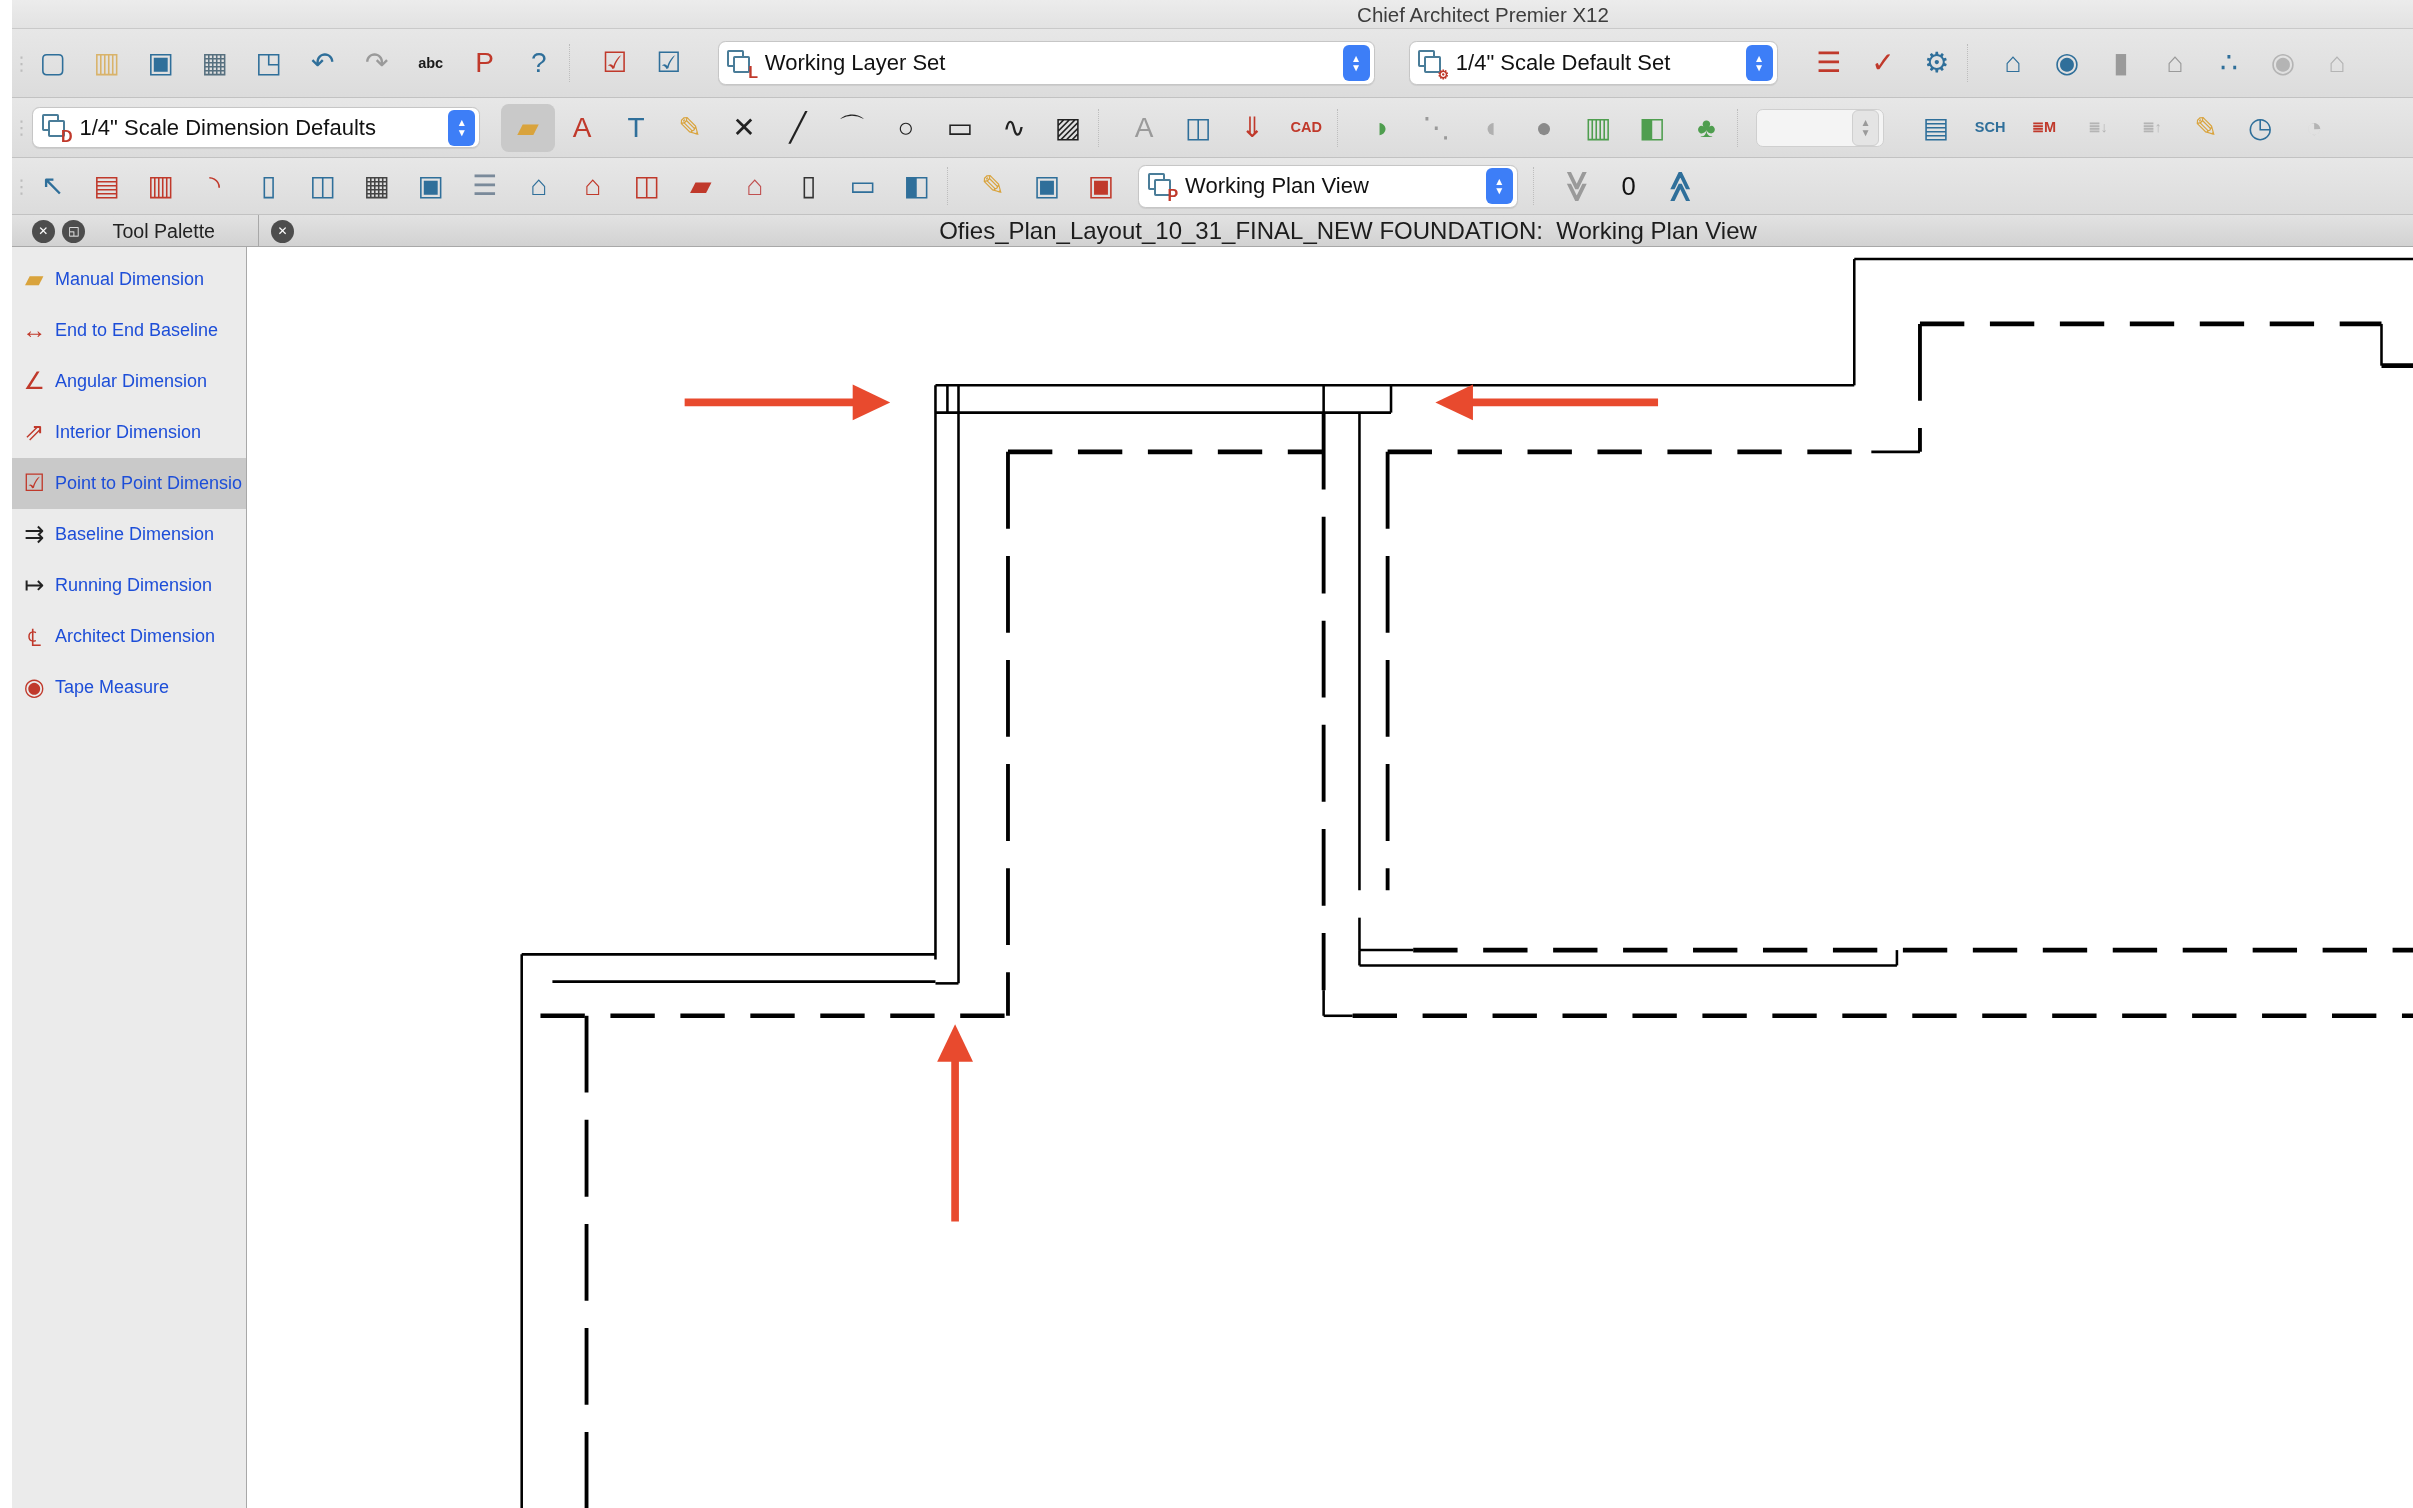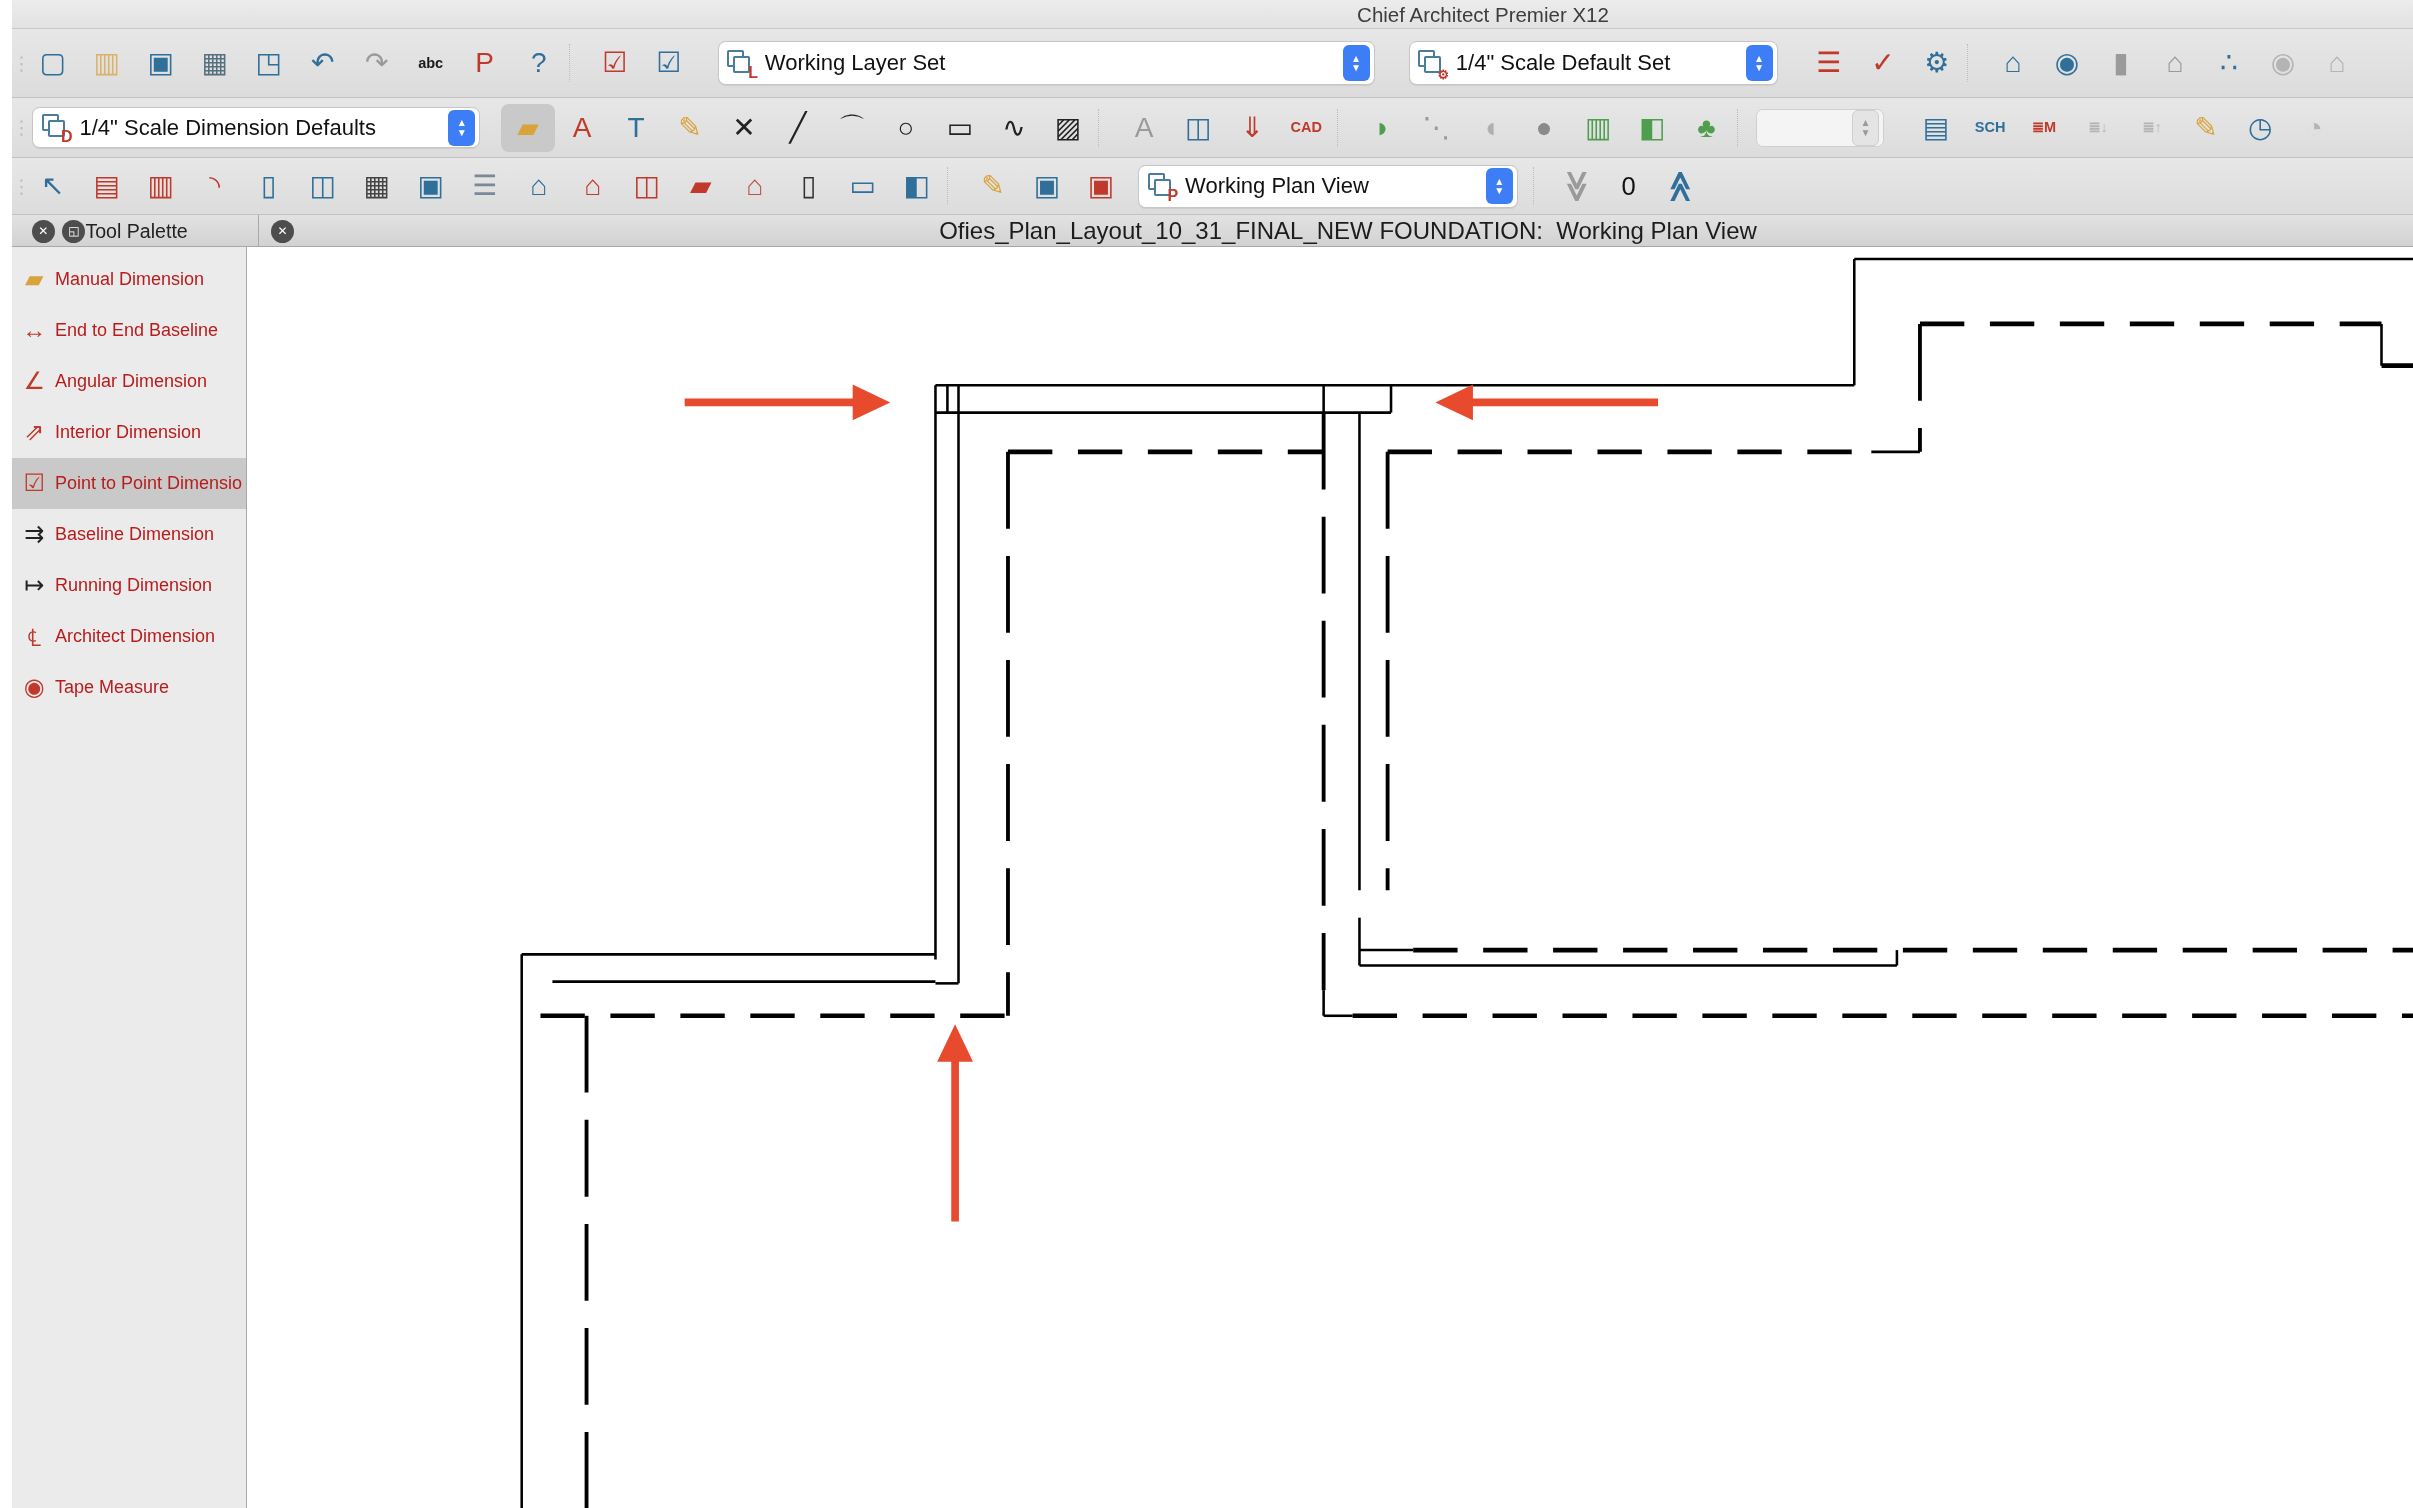--- a/index.html
+++ b/index.html
@@ -47,32 +47,32 @@
   .chev { font-size:31px; font-weight:bold; width:51px; text-align:center; }
   #floor-counter { font-size:25.6px; color:#111; width:51px; text-align:center; }
 
   
   #panelbar { left:0; top:215px; width:2413px; height:32px;
               background:linear-gradient(#e2e2e2,#d2d2d2); border-bottom:0.9px solid #a8a8a8; }
   #palette-header { left:0; top:0; width:235px; height:32px; display:flex; align-items:center;
                     border-right:0.9px solid #a8a8a8; }
   .circbtn { width:23px; height:23px; border-radius:50%; background:#4d4d4d; color:#fff;
              display:flex; align-items:center; justify-content:center; font-size:12px; margin-left:7.7px; }
-  #palette-title { flex:1; text-align:left; font-size:19.6px; color:#222; }
+  #palette-title { flex:1; text-align:right; font-size:19.6px; color:#222; }
   #tabbar { left:235px; top:0; width:2178px; height:32px; display:flex; align-items:center; }
   #tab-title { position:absolute; left:50%; transform:translateX(-50%); font-size:24px;
                color:#1d1d1d; white-space:pre; }
 
   
   #palette { left:0; top:247px; width:235px; height:1262px; background:#ebebeb;
              border-right:0.9px solid #a8a8a8; padding-top:6.8px; }
   .pitem { height:51px; display:flex; align-items:center; padding-left:6.8px; }
   .pitem.selected { background:#c9c9c9; }
   .picon { width:31px; text-align:center; font-size:24px; flex:0 0 auto; }
-  .plabel { font-size:18px; color:#b91c1c; padding-left:5.1px; white-space:nowrap; overflow:hidden; }
+  .plabel { font-size:18px; color:#1d4ed8; padding-left:5.1px; white-space:nowrap; overflow:hidden; }
 
   
   #canvas { left:235px; top:247px; width:2178px; height:1262px; background:#fff; }
   svg line.wall { stroke:#000; stroke-width:3; }
   svg line.dash-h { stroke:#000; stroke-width:5.5; stroke-dasharray:52 30; }
   svg line.dash-v { stroke:#000; stroke-width:4.5; stroke-dasharray:90 32; }
   svg .arrow-line { stroke:var(--arrow); stroke-width:9; }
   svg .arrow-head { fill:var(--arrow); }
 </style>
 </head>

